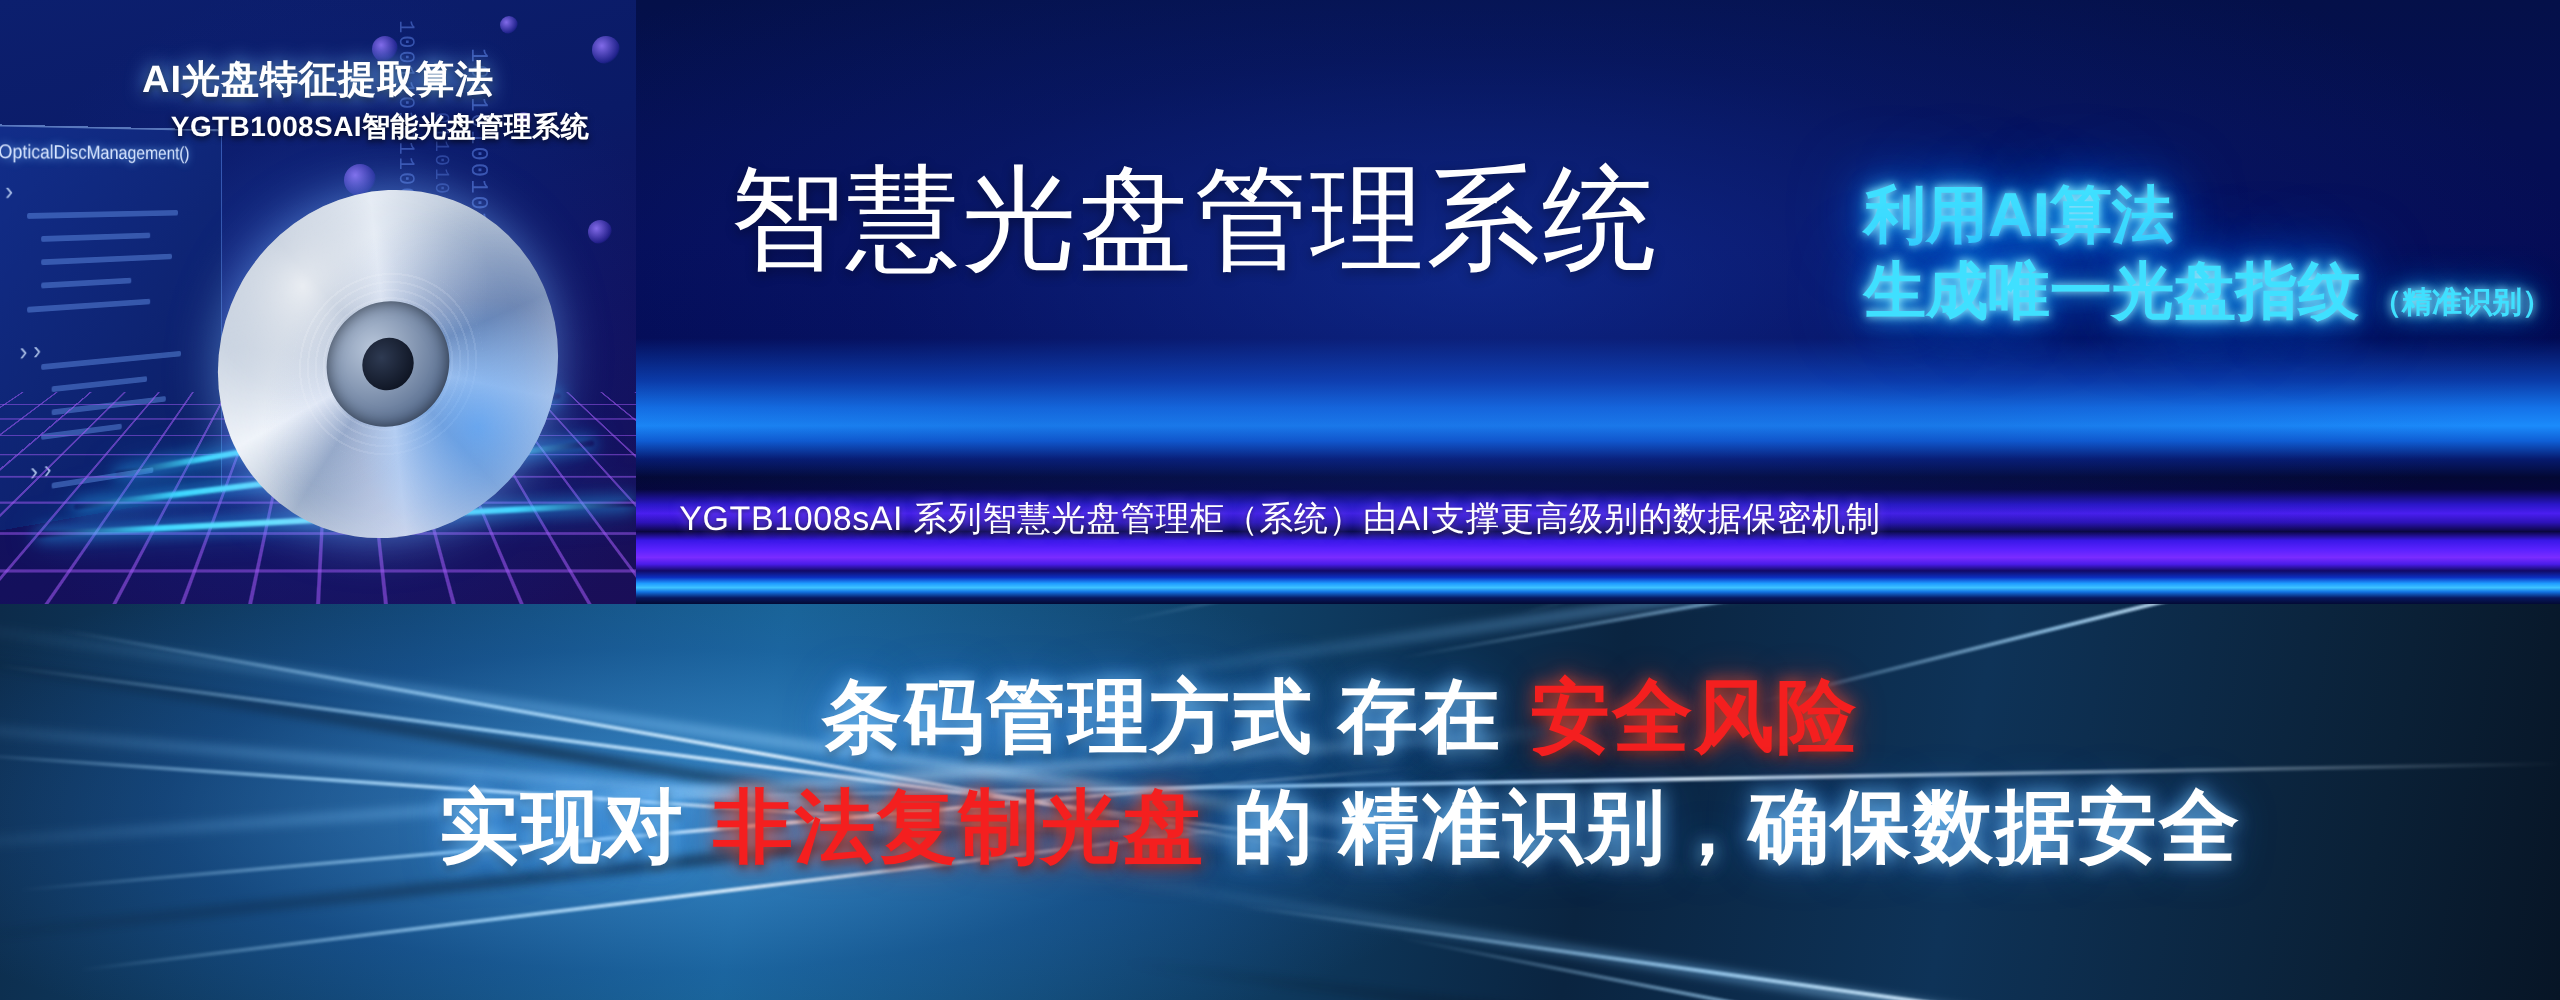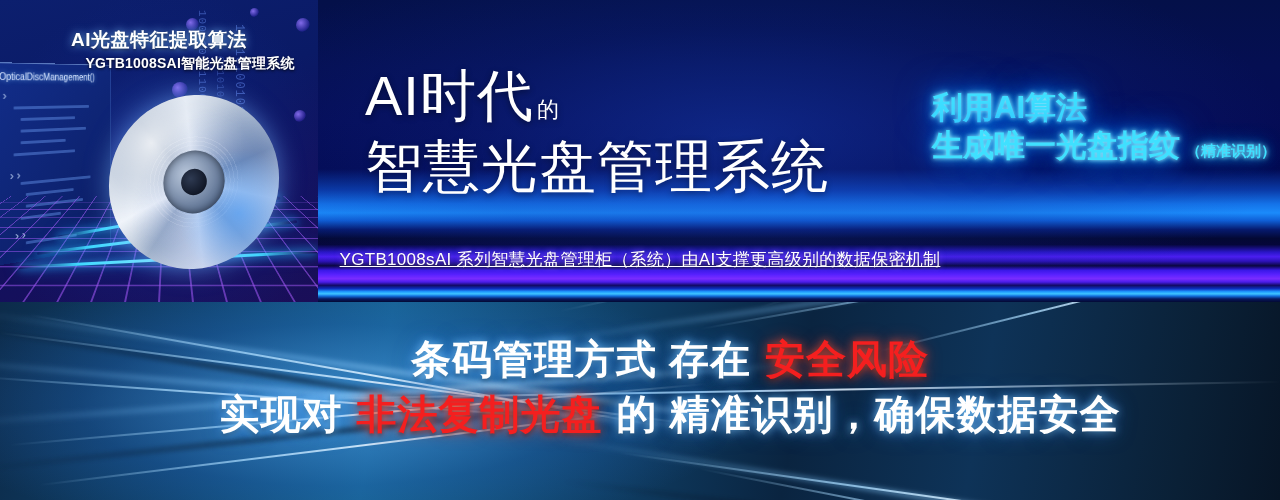--- a/index.html
+++ b/index.html
@@ -225,21 +225,20 @@
     text-shadow: 0 0 4px #9df3ff, 0 0 10px #29c8ff, 0 0 20px #0a80ff;
   }
 
   
   #subtitle {
     position: absolute; left: 0; top: 248px; width: 1280px;
     text-align: center;
     font-size: 17px; color: #ffffff; white-space: nowrap;
     letter-spacing: 0.3px;
     text-shadow: 0 0 6px rgba(130,90,255,0.95), 0 1px 2px rgba(0,0,0,0.6);
-    text-decoration: underline;
   }
 
   
   #bottom-section {
     position: absolute; left: 0; top: 302px;
     width: 1280px; height: 198px;
     overflow: hidden;
     background:
       radial-gradient(ellipse 560px 180px at 26% 52%, rgba(90,175,255,0.55) 0%, rgba(40,110,210,0.25) 45%, rgba(0,0,0,0) 75%),
       linear-gradient(100deg, #0c2b4a 0%, #10446e 16%, #17628f 30%, #0f3f66 48%, #0a2440 62%, #0e3358 76%, #0a2036 92%, #071526 100%);
@@ -333,24 +332,20 @@
         <div class="disc-sheen"></div>
         <div class="disc-hub-out"></div>
         <div class="disc-hub-in"></div>
       </div>
 
       <div class="lc-h1">AI光盘特征提取算法</div>
       <div class="lc-h2">YGTB1008SAI智能光盘管理系统</div>
     </div>
 
     <div id="headline">
-      <div class="hl-row1">
-        <span>AI时代</span>
-        <span class="hl-sub">的</span>
-      </div>
       <div class="hl-row2">智慧光盘管理系统</div>
     </div>
 
     <div id="neon-list">
       <div class="neon-line">
         <span>利用AI算法</span>
       </div>
       <div class="neon-line">
         <span>生成唯一光盘指纹</span><span class="neon-note">（精准识别）</span>
       </div>

